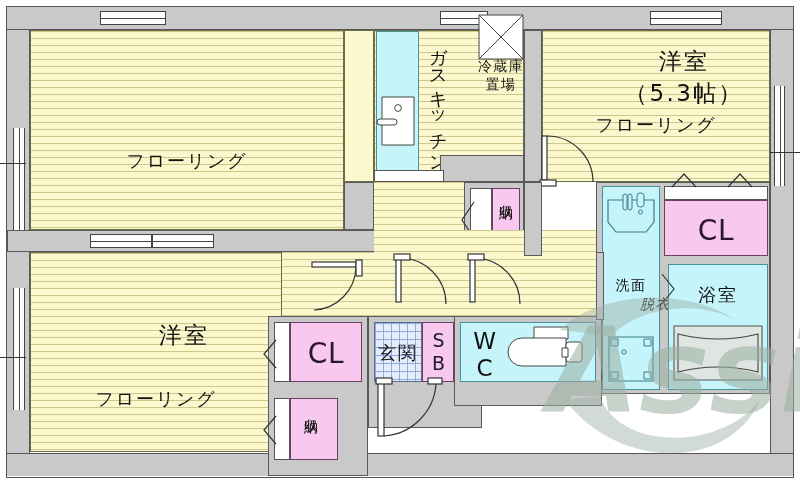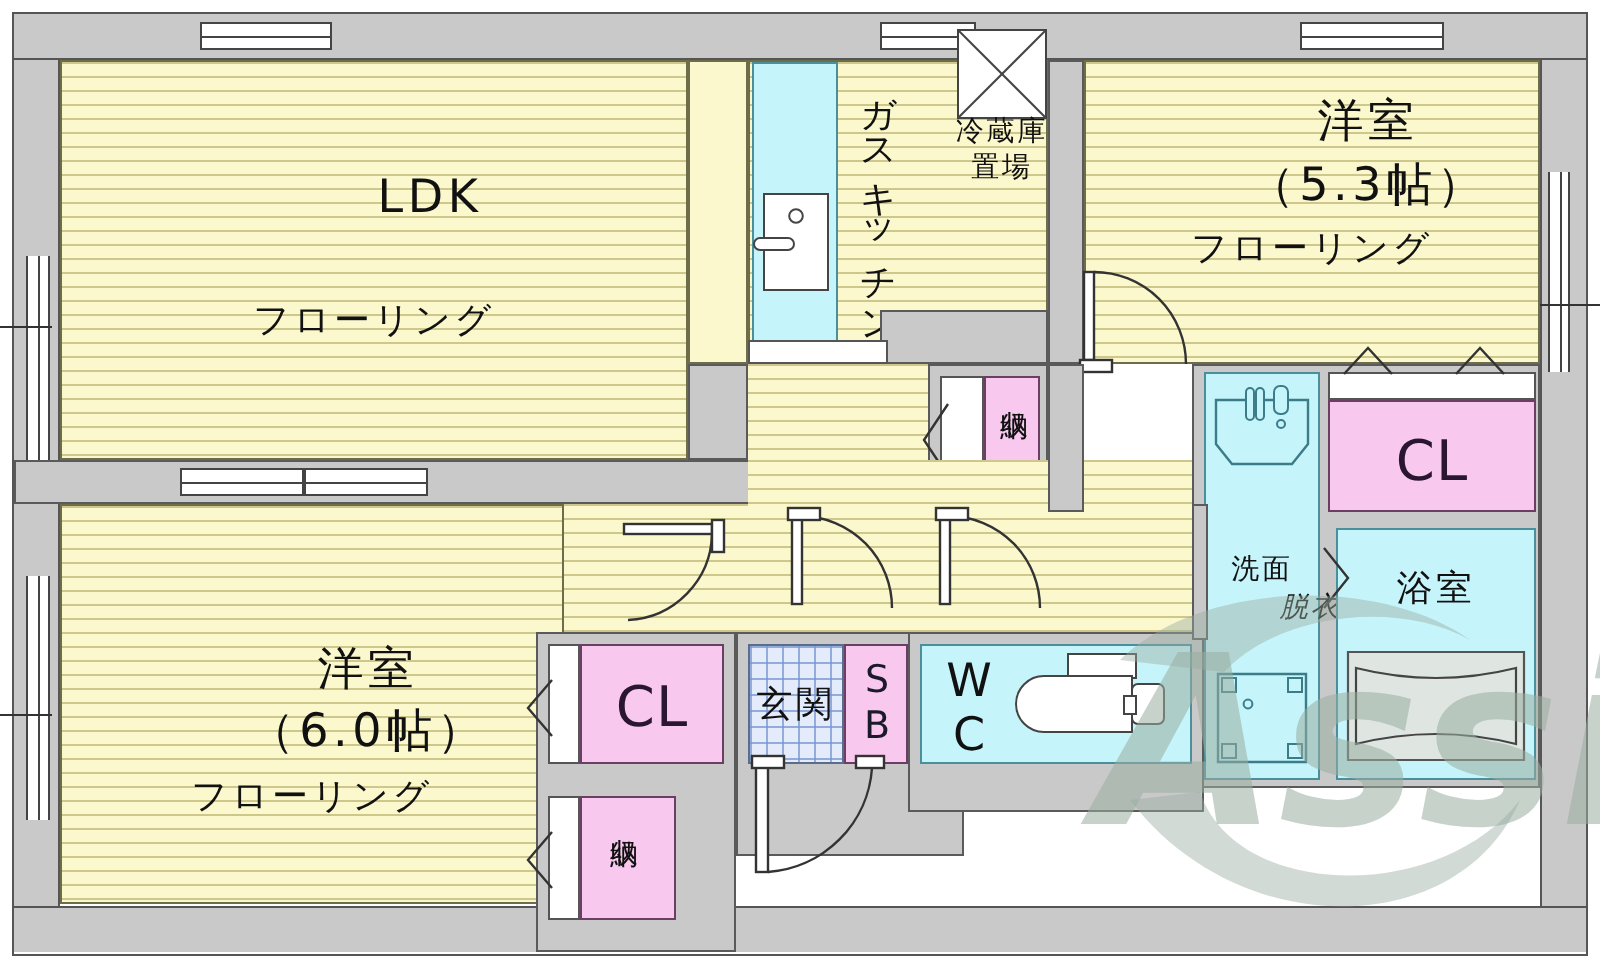--- a/index.html
+++ b/index.html
@@ -111,21 +111,20 @@
   <div class="abs slide" style="left:774px;top:86px;width:11px;height:100px;"></div>
   <div class="abs tick" style="left:768px;top:152px;width:32px;height:1px;"></div>
 
   <div class="abs wallgray-nb" style="left:7px;top:453px;width:786px;height:23px;border-top:1px solid #555;"></div>
 
   <div class="abs wallgray" style="left:7px;top:230px;width:470px;height:22px;"></div>
   <div class="abs win" style="left:90px;top:234px;width:62px;height:14px;"></div>
   <div class="abs win" style="left:152px;top:234px;width:62px;height:14px;"></div>
 
   <div class="abs floor" style="left:30px;top:30px;width:314px;height:200px;"></div>
-  <div class="lbl big" style="left:30px;top:86px;width:314px;">LDK</div>
   <div class="lbl mid" style="left:30px;top:150px;width:314px;">フローリング</div>
 
   <div class="abs plainyellow" style="left:344px;top:30px;width:30px;height:152px;"></div>
   <div class="abs wallgray" style="left:344px;top:182px;width:30px;height:48px;"></div>
 
   <div class="abs floor-nb" style="left:374px;top:30px;width:150px;height:152px;border:1px solid #6d6d4a;"></div>
 
   <div class="abs cyan" style="left:376px;top:31px;width:43px;height:150px;"></div>
   <svg class="fx" style="left:380px;top:95px;width:36px;height:52px;" viewBox="0 0 36 52">
     <rect x="2" y="2" width="32" height="48" fill="#ffffff" stroke="#444" stroke-width="1"></rect>
@@ -232,21 +231,20 @@
   </svg>
 
   <svg class="door" style="left:470px;top:258px;width:54px;height:52px;" viewBox="0 0 54 52">
     <rect x="0" y="0" width="5" height="44"></rect>
     <path d="M5 0 A46 46 0 0 1 50 46"></path>
     <rect x="-2" y="-4" width="16" height="6" fill="#fff" stroke="#333" stroke-width="1.2"></rect>
   </svg>
 
   <div class="abs floor" style="left:30px;top:252px;width:252px;height:200px;"></div>
   <div class="lbl big" style="left:30px;top:322px;width:252px;">洋室</div>
-  <div class="lbl big" style="left:30px;top:353px;width:252px;">（6.0帖）</div>
   <div class="lbl mid" style="left:30px;top:388px;width:252px;">フローリング</div>
 
   <div class="abs wallgray" style="left:268px;top:316px;width:100px;height:160px;"></div>
 
   <div class="abs white" style="left:274px;top:322px;width:16px;height:60px;"></div>
   <div class="abs pink" style="left:290px;top:322px;width:72px;height:60px;"></div>
   <div class="lbl cl" style="left:290px;top:337px;width:72px;">CL</div>
   <svg class="fold" style="left:262px;top:338px;width:16px;height:32px;" viewBox="0 0 16 32">
     <polyline points="14,2 2,16 14,30"></polyline>
   </svg>

